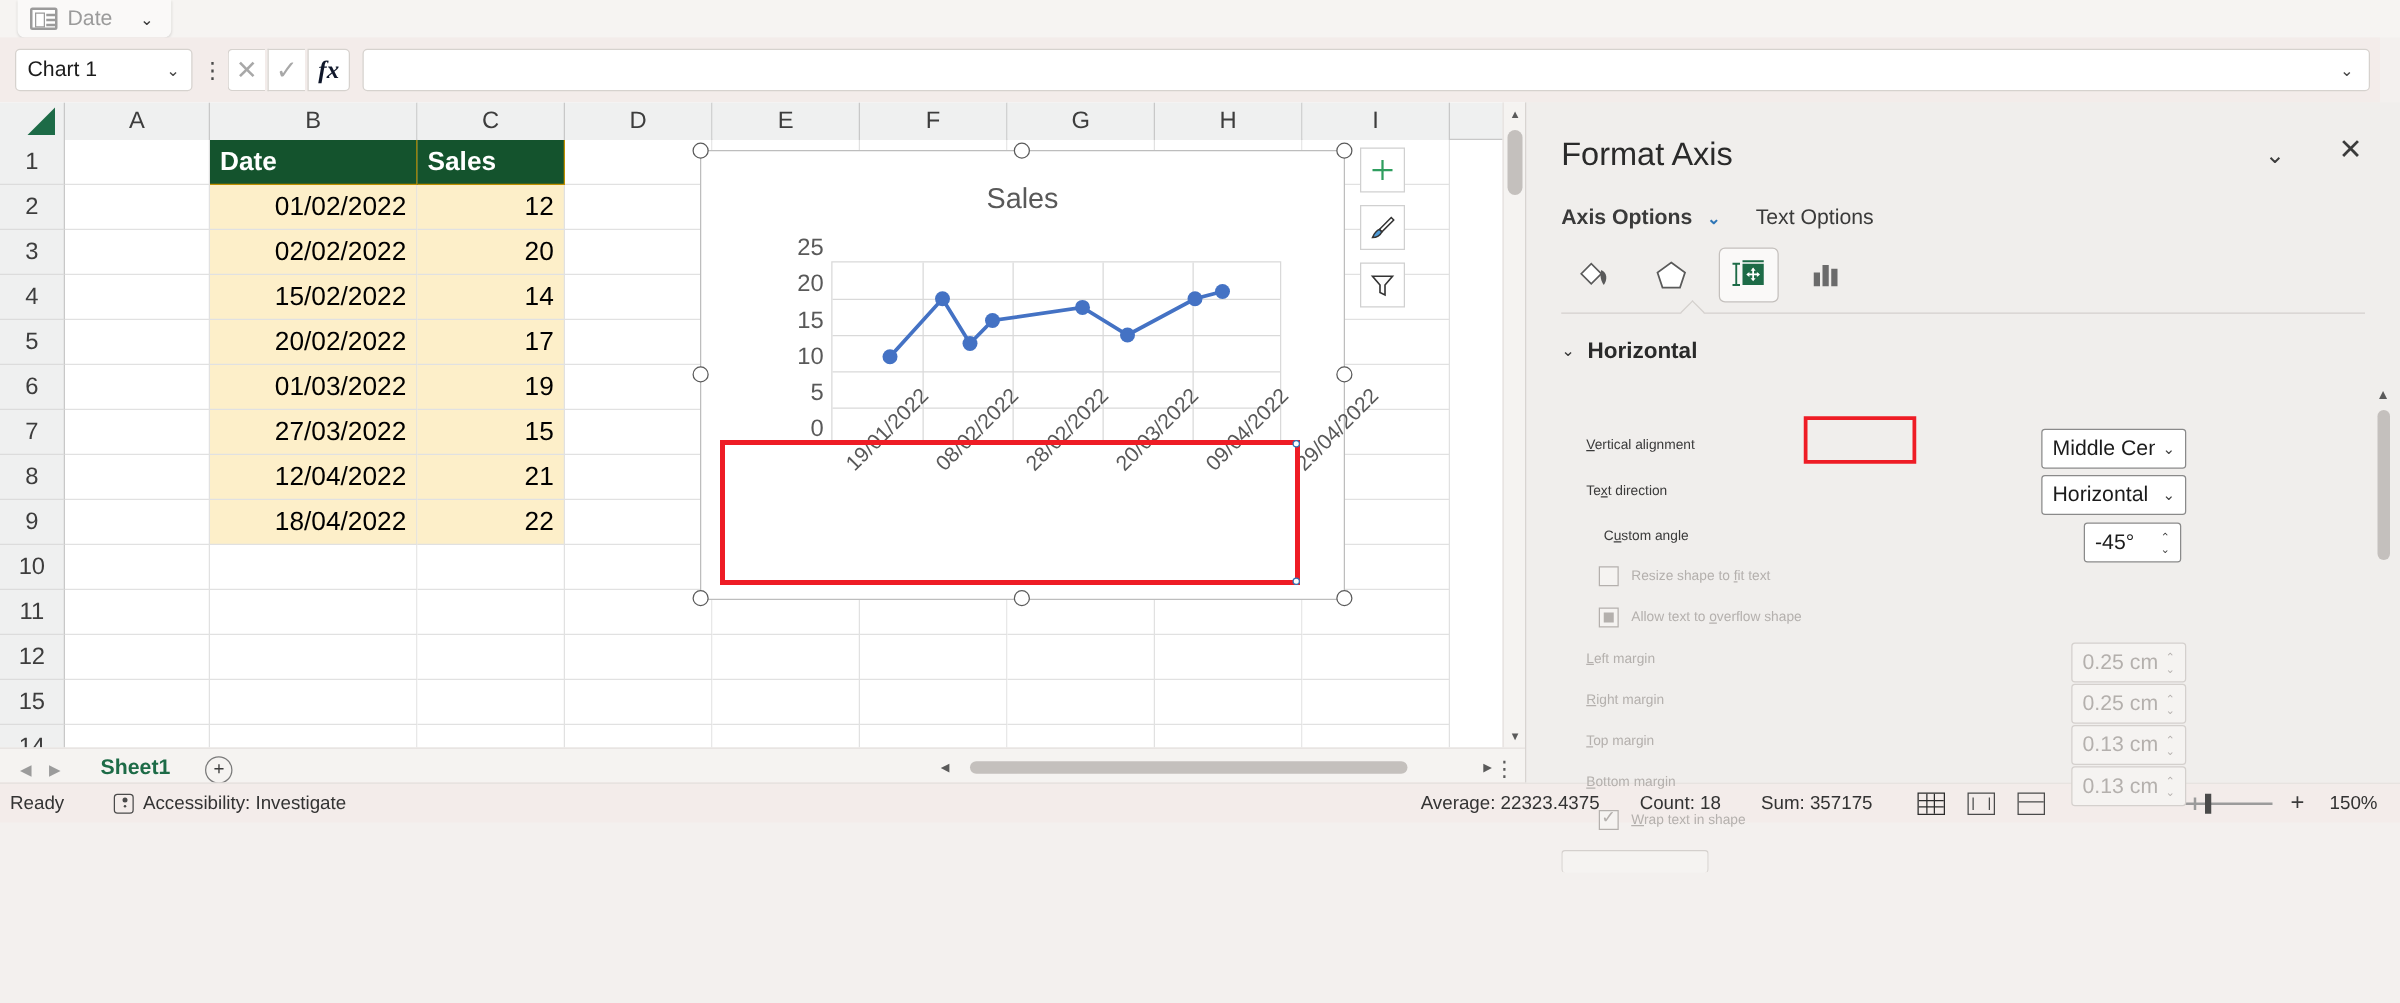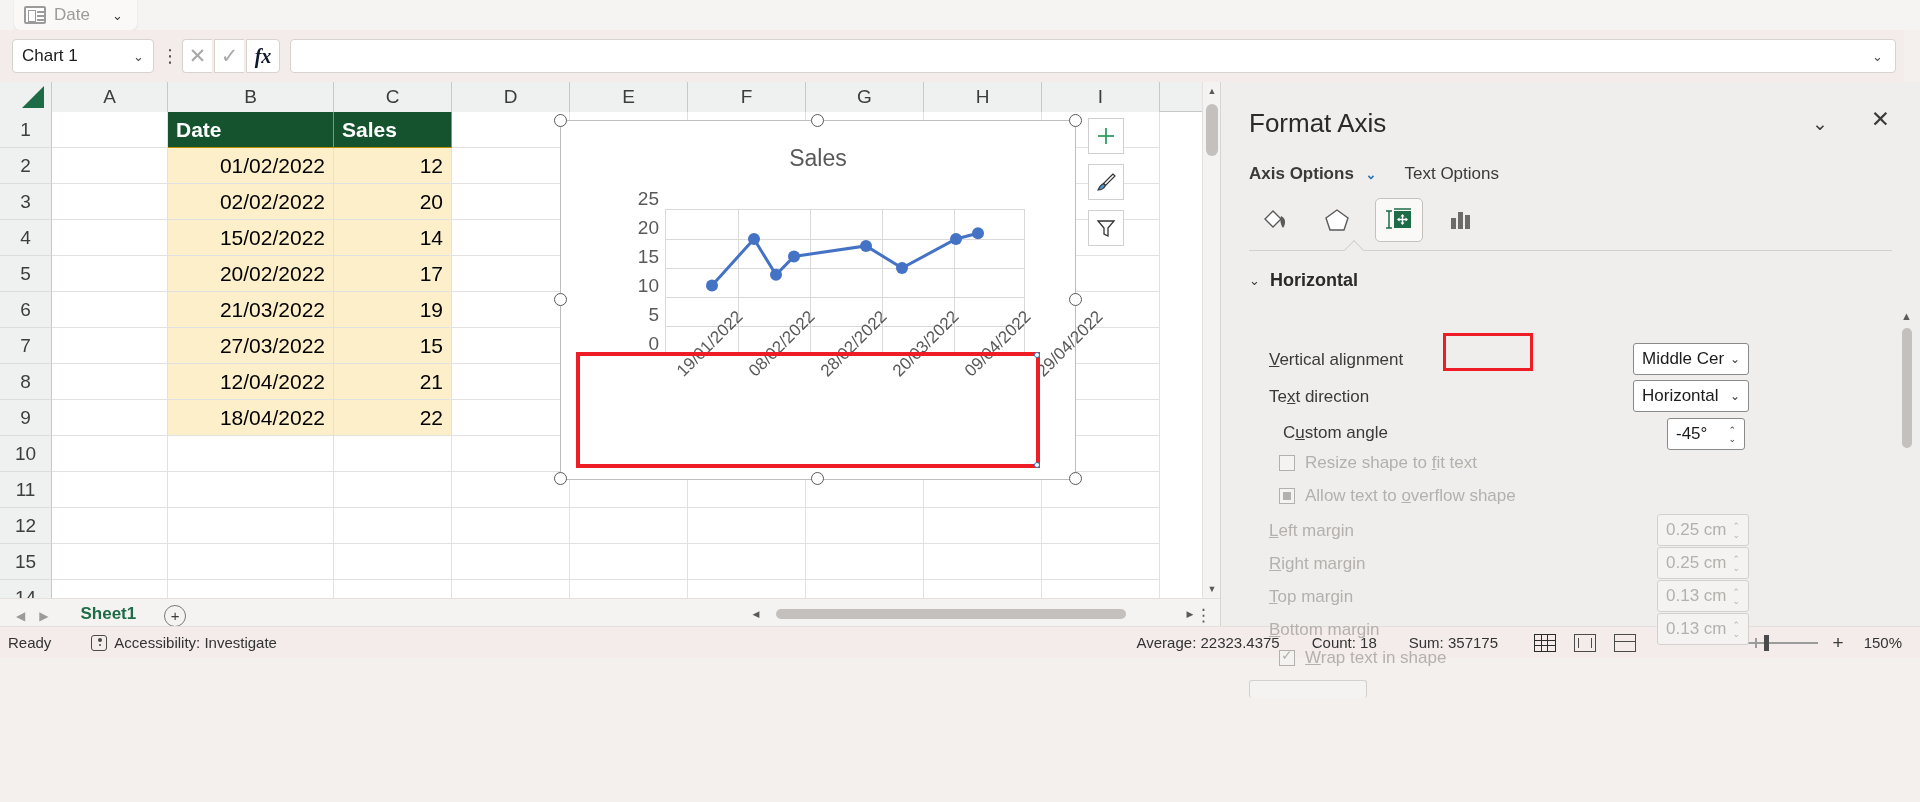--- a/index.html
+++ b/index.html
@@ -287,21 +287,21 @@
     position: absolute; left: 126px; top: 161px; width: 14px; height: 14px;
     background: #f0eeec; border-left: 1px solid #d4d0cd; border-top: 1px solid #d4d0cd;
     transform: rotate(45deg);
   }
   .section-head {
     position: absolute; left: 28px; top: 188px; font-size: 18px; font-weight: bold; color: #2a2a2a;
     display: flex; align-items: center; gap: 10px;
   }
   .sec-chev { font-size: 13px; font-weight: normal; color: #3b3b3b; }
   .row-opt { position: absolute; left: 48px; display: flex; align-items: center; }
-  .opt-label { font-size: 17px; color: #3a3a3a; }
+  .opt-label { font-size: 11px; color: #3a3a3a; }
   .opt-label.dim { color: #b4b0ad; }
   .opt-label u { text-decoration: underline; }
   .ctl {
     position: absolute; background: #fff; border: 1px solid #8a8a8a; border-radius: 3px;
     height: 32px; display: flex; align-items: center; padding: 0 8px;
     font-size: 17px; color: #1b1b1b;
   }
   .ctl .cv { flex: 1; white-space: nowrap; overflow: hidden; }
   .ctl .dchev { font-size: 12px; color: #3b3b3b; margin-left: 6px; }
   .spin { display: flex; flex-direction: column; gap: 1px; margin-left: 6px; }
@@ -458,21 +458,21 @@
         <div class="cell data" style="width:118px">17</div>
         <div class="cell" style="width:118px"></div>
         <div class="cell" style="width:118px"></div>
         <div class="cell" style="width:118px"></div>
         <div class="cell" style="width:118px"></div>
         <div class="cell" style="width:118px"></div>
         <div class="cell" style="width:118px"></div>
       </div>
       <div class="grid-row">
         <div class="cell" style="width:116px"></div>
-        <div class="cell data" style="width:166px">21/03/2022</div>
+        <div class="cell data" style="width:166px">01/03/2022</div>
         <div class="cell data" style="width:118px">19</div>
         <div class="cell" style="width:118px"></div>
         <div class="cell" style="width:118px"></div>
         <div class="cell" style="width:118px"></div>
         <div class="cell" style="width:118px"></div>
         <div class="cell" style="width:118px"></div>
         <div class="cell" style="width:118px"></div>
       </div>
       <div class="grid-row">
         <div class="cell" style="width:116px"></div>

